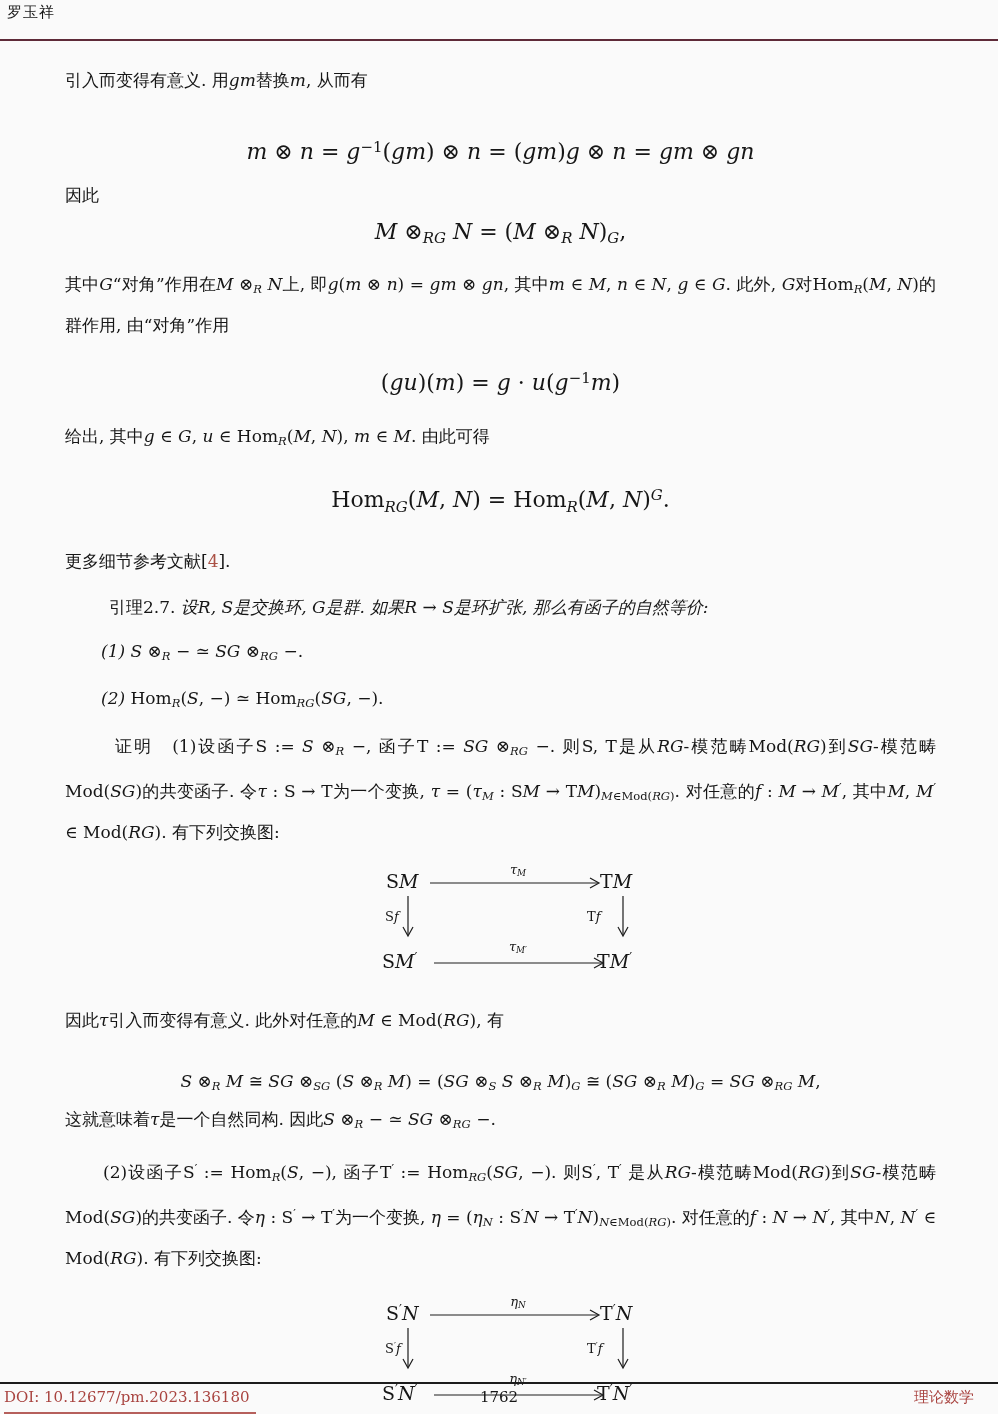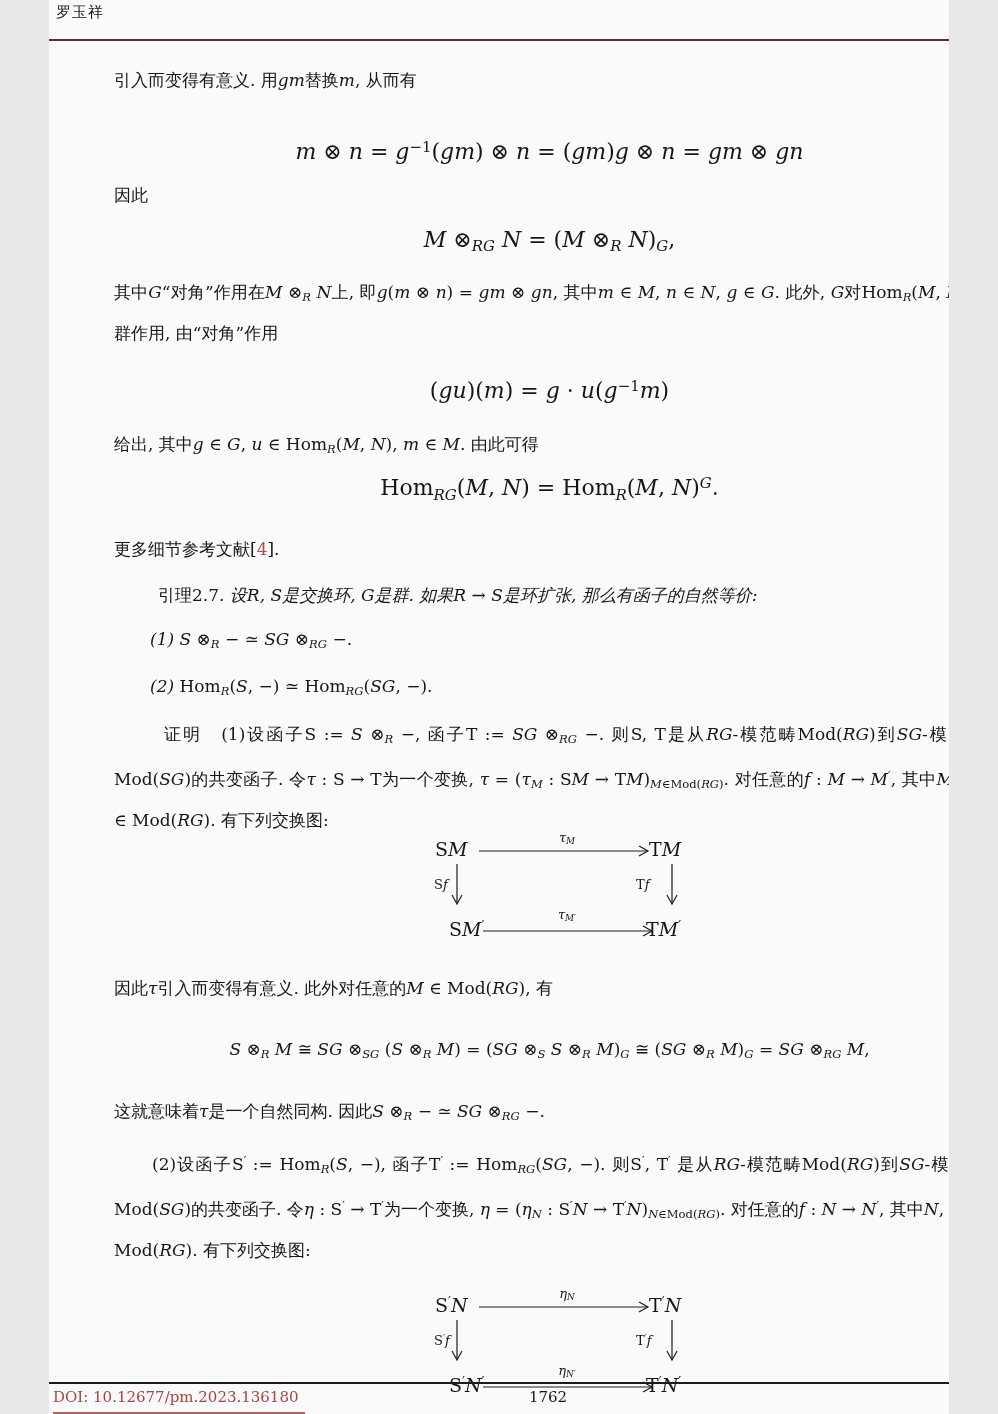--- a/index.html
+++ b/index.html
@@ -2,36 +2,36 @@
 <html style="--maroon: #5e2a38; --footer_red: #a94440; --citation_red: #aa5145; --ink: #161616; --paper: #fafafa; --rule_black: #1c1c1c;"><head>
 <meta charset="utf-8">
 <style>
   :root{
     --maroon:#5e2a38; --footer_red:#a94440; --citation_red:#aa5145;
     --ink:#161616; --paper:#fafafa; --rule_black:#1c1c1c;
   }
   *{box-sizing:border-box}
   html,body{margin:0;padding:0;background:#e8e8e8}
   .page{
-    position:relative; width:900px; height:1414px; margin:0 auto;
+    position:relative; width:998px; height:1414px; margin:0 auto;
     background:var(--paper); color:var(--ink); overflow:hidden;
     font-family:"DejaVu Serif","Liberation Serif",serif;
   }
   
   .hdr-author{position:absolute;left:7px;top:3px;font-size:15px;letter-spacing:1px}
   .hdr-rule{position:absolute;left:0;top:39px;width:998px;height:2px;background:var(--maroon)}
   
   main{position:absolute;left:65px;top:42px;width:871px}
   p{margin:0;font-size:17px;line-height:36px;text-align:justify}
   .formula{margin:0;font-size:22px;line-height:30px;text-align:center;white-space:nowrap}
   .formula-sm{font-size:17px}
   
-  .mt2{margin-top:6px}.mt4{margin-top:12px}.mt6{margin-top:6px}.mt8{margin-top:8px}
-  .mt10{margin-top:10px}.mt12{margin-top:12px}.mt16{margin-top:0}
-  .mt20{margin-top:20px}.mt22{margin-top:22px}.mt24{margin-top:24px}.mt26{margin-top:26px}
+  .mt2{margin-top:6px}.mt4{margin-top:4px}.mt6{margin-top:6px}.mt8{margin-top:8px}
+  .mt10{margin-top:10px}.mt12{margin-top:12px}.mt16{margin-top:20px}
+  .mt20{margin-top:20px}.mt22{margin-top:22px}.mt24{}.mt26{margin-top:26px}
   .mt28{margin-top:28px}.mt34{margin-top:34px}
   
   .tk-n{}
   .tk-i{font-style:italic}
   .tk-b{font-weight:400}
   .tk-sb{font-style:italic;font-size:68%;vertical-align:-0.28em}
   .tk-sbn{font-size:68%;vertical-align:-0.28em}
   .tk-sp{font-style:italic;font-size:68%;vertical-align:0.5em}
   .tk-spn{font-size:68%;vertical-align:0.5em}
   .tk-r{color:var(--citation_red)}
@@ -40,21 +40,21 @@
   .lemma .tk-n{font-style:italic}
   .lemma .tk-b{font-style:normal}
   .item{margin-left:36px}
   .proof1{text-indent:50px}
   .proof2{text-indent:38px}
   
   .diagram{position:relative;width:280px;height:112px;margin-left:315px}
   .dnode{position:absolute;font-size:19px;white-space:nowrap}
   .n-tl{left:6px;top:0}
   .n-tr{left:220px;top:0}
-  .n-bl{left:20px;top:80px}
+  .n-bl{left:2px;top:80px}
   .n-br{left:217px;top:80px}
   .dlabel{position:absolute;font-size:13px;white-space:nowrap}
   .l-top{left:138px;top:-8px;transform:translateX(-50%)}
   .l-bottom{left:138px;top:69px;transform:translateX(-50%)}
   .l-left{left:5px;top:39px}
   .l-right{left:207px;top:39px}
   .darrow{position:absolute}
   .a-top{left:50px;top:6px}
   .a-bottom{left:54px;top:86px}
   .a-left{left:21px;top:26px}

